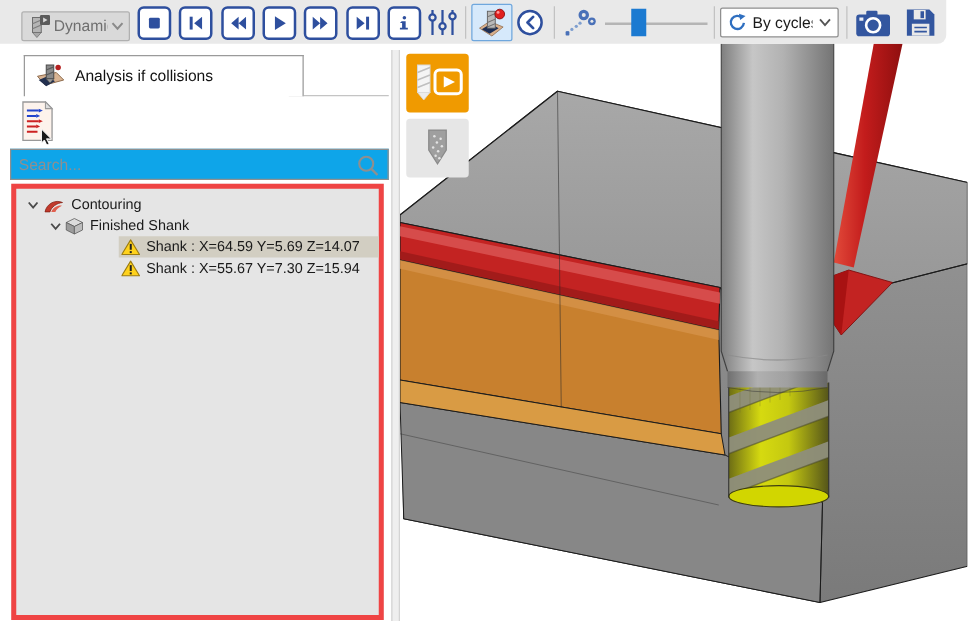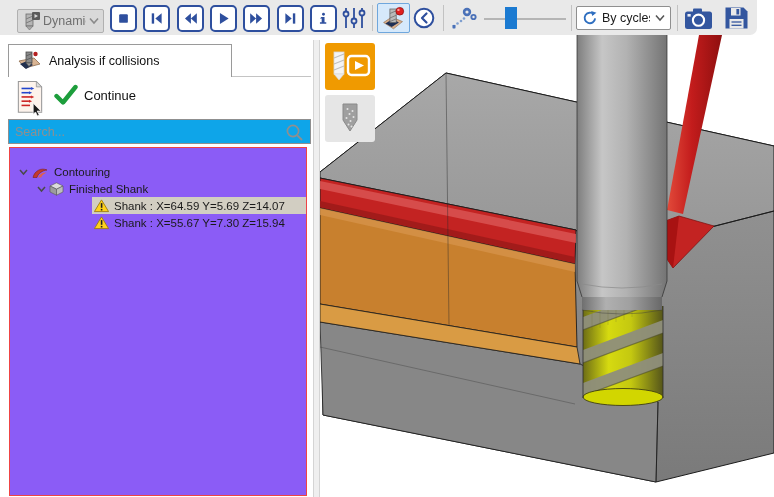--- a/index.html
+++ b/index.html
@@ -20,36 +20,36 @@
         background:#fff;border:2px solid #2e4f9e;border-radius:5px;
         display:flex;align-items:center;justify-content:center;}
   .ticon{position:absolute;display:flex;align-items:center;justify-content:center;}
   .sep{position:absolute;top:5px;width:1px;height:26px;background:#c2c2c2;}
   .collision-btn{position:absolute;left:377px;top:3px;width:33px;height:30px;
         background:#d6e9fb;border:1px solid #6fa7dd;border-radius:2px;box-sizing:border-box;
         display:flex;align-items:center;justify-content:center;}
   .slider-track{position:absolute;left:484px;top:18px;width:82px;height:2px;background:#b5b5b5;}
   .slider-handle{position:absolute;top:7px;width:12px;height:22px;background:#1b7ad1;}
   
-  .tab{position:absolute;left:8px;top:44px;width:224px;height:33px;box-sizing:border-box;
+  .tab{position:absolute;left:19px;top:44px;width:224px;height:33px;box-sizing:border-box;
        background:#fff;border:1px solid #9a9a9a;border-bottom:none;z-index:21;
        display:flex;align-items:center;gap:7px;padding:0 8px;font-size:12.5px;color:#111;}
   .tabline{position:absolute;left:231px;top:76px;width:80px;height:1px;background:#c4c4c4;z-index:20;}
   .report-btn{position:absolute;left:13px;top:80px;width:34px;height:36px;z-index:21;}
   .continue-row{position:absolute;left:54px;top:84px;display:flex;align-items:center;gap:6px;
        z-index:21;font-size:13px;color:#111;}
   .searchwrap{position:absolute;left:8px;top:119px;width:303px;height:25px;box-sizing:border-box;
        border:1px solid #8f8f8f;background:#0ea5e9;z-index:21;}
   .searchwrap input{position:absolute;left:0;top:0;width:100%;height:100%;border:none;outline:none;
        box-sizing:border-box;padding:0 28px 0 6px;font-family:"Liberation Sans",sans-serif;
        font-size:12.5px;color:#333;background:transparent;}
   .searchwrap input::placeholder{color:#8f8f8f;}
   .search-ic{position:absolute;right:6px;top:3px;}
   .tree{position:absolute;left:9px;top:147px;width:298px;height:349px;box-sizing:border-box;
-       background:#8b5cf6;border:1px solid #ef4444;z-index:21;padding-top:15px;
+       background:#e5e5e5;border:4px solid #ef4444;z-index:21;padding-top:4px;
        font-size:11.5px;color:#1a1a1a;}
   .trow{display:flex;align-items:center;height:17px;}
   .trow .content{display:flex;align-items:center;gap:5px;height:17px;flex:1;padding-left:2px;}
   .trow .content.sel{background:#d2cec2;}
   .sp0{width:8px}.sp1{width:26px}.sp2{width:82px}
   .chev{width:11px;display:flex;align-items:center;}
   .tlabel{white-space:nowrap;}
   .splitter{position:absolute;left:313px;top:40px;width:5px;height:457px;background:#efefef;
        border-left:1px solid #d4d4d4;border-right:1px solid #d4d4d4;z-index:15;}
   
@@ -341,26 +341,20 @@
           <line x1="7" y1="16" x2="16" y2="16"></line>
           <line x1="7" y1="20" x2="14" y2="20"></line>
           <line x1="7" y1="24" x2="15" y2="24"></line>
         </g>
     <polygon points="16,14.6 19,16 16,17.4" fill="#cc2222"></polygon>
         <polygon points="14,18.6 17,20 14,21.4" fill="#cc2222"></polygon>
     <polygon points="18,22 25.5,29.5 21.8,29.3 23.8,33.2 22,34 20.2,30.2 18,32.4" fill="#1a1a1a" stroke="#fff" stroke-width="0.7"></polygon>
   </svg>
 </div>
 
-<div class="continue-row">
-  <svg width="24" height="22" viewBox="0 0 24 22">
-    <path d="M2.5,12 L9,18.5 L21.5,3" fill="none" stroke="#1d9e3c" stroke-width="4.4" stroke-linecap="round" stroke-linejoin="round"></path>
-  </svg>
-  <span>Continue</span>
-</div>
 
 <div class="searchwrap">
   <input type="text" placeholder="Search..." style="">
   <svg class="search-ic" width="19" height="19" viewBox="0 0 19 19">
     <circle cx="8" cy="8" r="5.6" fill="none" stroke="#8f8f8f" stroke-width="1.7"></circle>
     <line x1="12.3" y1="12.3" x2="17" y2="17" stroke="#8f8f8f" stroke-width="1.9"></line>
   </svg>
 </div>
 
 <div class="tree">

